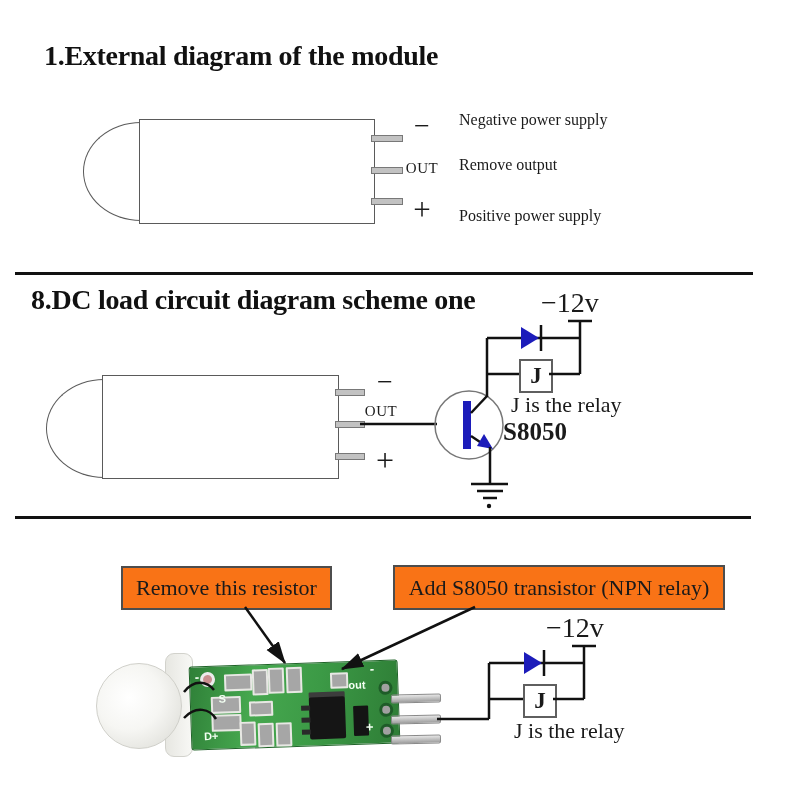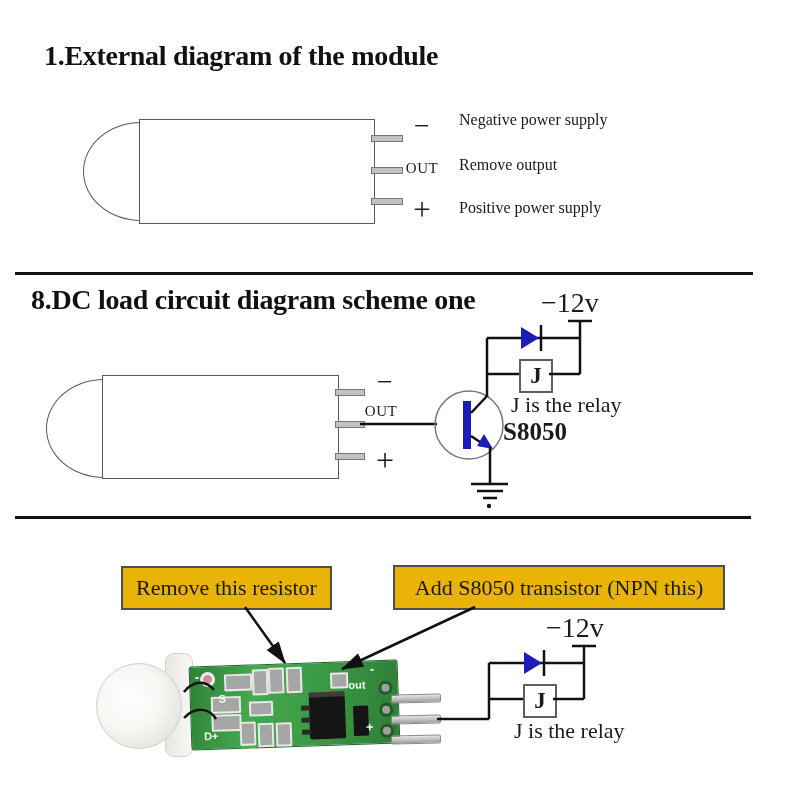--- a/index.html
+++ b/index.html
@@ -10,21 +10,21 @@
   .lbl{position:absolute;white-space:nowrap;color:#1a1a1a;}
   .desc{font-size:16px;}
   .sym-big{font-size:28px;text-align:center;width:34px;}
   .sym-out{font-size:15px;letter-spacing:0.5px;text-align:center;width:40px;}
   .module-rect{position:absolute;background:#fff;border:1.5px solid #5a5a5a;}
   .module-dome{position:absolute;background:#fff;border:1.5px solid #5a5a5a;border-right:none;
                border-radius:100% 0 0 100% / 50% 0 0 50%;}
   .pin{position:absolute;height:5px;background:#c2c2c2;border:1px solid #787878;}
   .jbox{position:absolute;width:30px;height:30px;background:#fff;border:2px solid #5f5f5f;
         display:flex;align-items:center;justify-content:center;font-weight:bold;font-size:23px;}
-  .callout{position:absolute;border:2px solid #4d4d4d;background:#eab308;display:flex;
+  .callout{position:absolute;border:2px solid #4d4d4d;background:#f97316;display:flex;
            align-items:center;justify-content:center;font-size:22px;white-space:nowrap;}
   svg.overlay{position:absolute;left:0;top:0;}
   svg.overlay line, svg.overlay path{stroke:#111;stroke-width:2.5;fill:none;}
   .pcb{position:absolute;left:85px;top:645px;width:365px;height:115px;}
   .flange{position:absolute;left:80px;top:8px;width:26px;height:102px;border-radius:9px;
           background:linear-gradient(90deg,#e7e7e2,#f8f8f5);border:1px solid #d2d2cc;}
   .dome3{position:absolute;left:11px;top:18px;width:84px;height:84px;border-radius:50%;
          background:radial-gradient(circle at 38% 40%, #ffffff 0%, #f6f6f3 45%, #e4e4df 78%, #d3d3cd 100%);
          border:1px solid #d0d0ca;}
   .board{position:absolute;left:105px;top:18px;width:207px;height:82px;border-radius:3px;
@@ -53,21 +53,21 @@
   <div class="module-rect" style="left:139px;top:119px;width:234px;height:103px;"></div>
   <div class="pin" style="left:371px;top:135px;width:30px;"></div>
   <div class="pin" style="left:371px;top:167px;width:30px;"></div>
   <div class="pin" style="left:371px;top:198px;width:30px;"></div>
 
   <div class="lbl sym-big" style="left:405px;top:110px;">−</div>
   <div class="lbl desc" style="left:459px;top:111px;">Negative power supply</div>
   <div class="lbl sym-out" style="left:402px;top:160px;">OUT</div>
   <div class="lbl desc" style="left:459px;top:156px;">Remove output</div>
   <div class="lbl sym-big" style="left:405px;top:192px;font-size:31px;">+</div>
-  <div class="lbl desc" style="left:459px;top:199px;">Positive power supply</div>
+  <div class="lbl desc" style="left:459px;top:207px;">Positive power supply</div>
 
   <div class="divider" style="left:15px;top:272px;width:738px;"></div>
 
   <div class="title" style="left:31px;top:284px;">8.DC load circuit diagram scheme one</div>
   <div class="lbl" style="left:541px;top:287px;font-size:28px;">−12v</div>
 
   <div class="module-dome" style="left:46px;top:379px;width:57px;height:97px;"></div>
   <div class="module-rect" style="left:102px;top:375px;width:235px;height:102px;"></div>
   <div class="pin" style="left:335px;top:389px;width:28px;"></div>
   <div class="pin" style="left:335px;top:421px;width:28px;"></div>
@@ -83,21 +83,21 @@
   <div class="lbl" style="left:511px;top:392px;font-size:22px;">J is the relay</div>
   <div class="lbl" style="left:503px;top:418px;font-size:25px;font-weight:bold;">S8050</div>
 
   <div class="divider" style="left:15px;top:516px;width:736px;"></div>
 
 
   <div class="callout" style="left:121px;top:566px;width:207px;height:40px;">
     <span>Remove this resistor</span>
   </div>
   <div class="callout" style="left:393px;top:565px;width:328px;height:41px;">
-    <span>Add S8050 transistor (NPN this)</span>
+    <span>Add S8050 transistor (NPN relay)</span>
   </div>
 
   <div class="lbl" style="left:546px;top:612px;font-size:28px;">−12v</div>
   <div class="jbox" style="left:523px;top:684px;">
     <span>J</span>
   </div>
   <div class="lbl" style="left:514px;top:718px;font-size:22px;">J is the relay</div>
 
   <div class="pcb">
     <div class="flange"></div>

